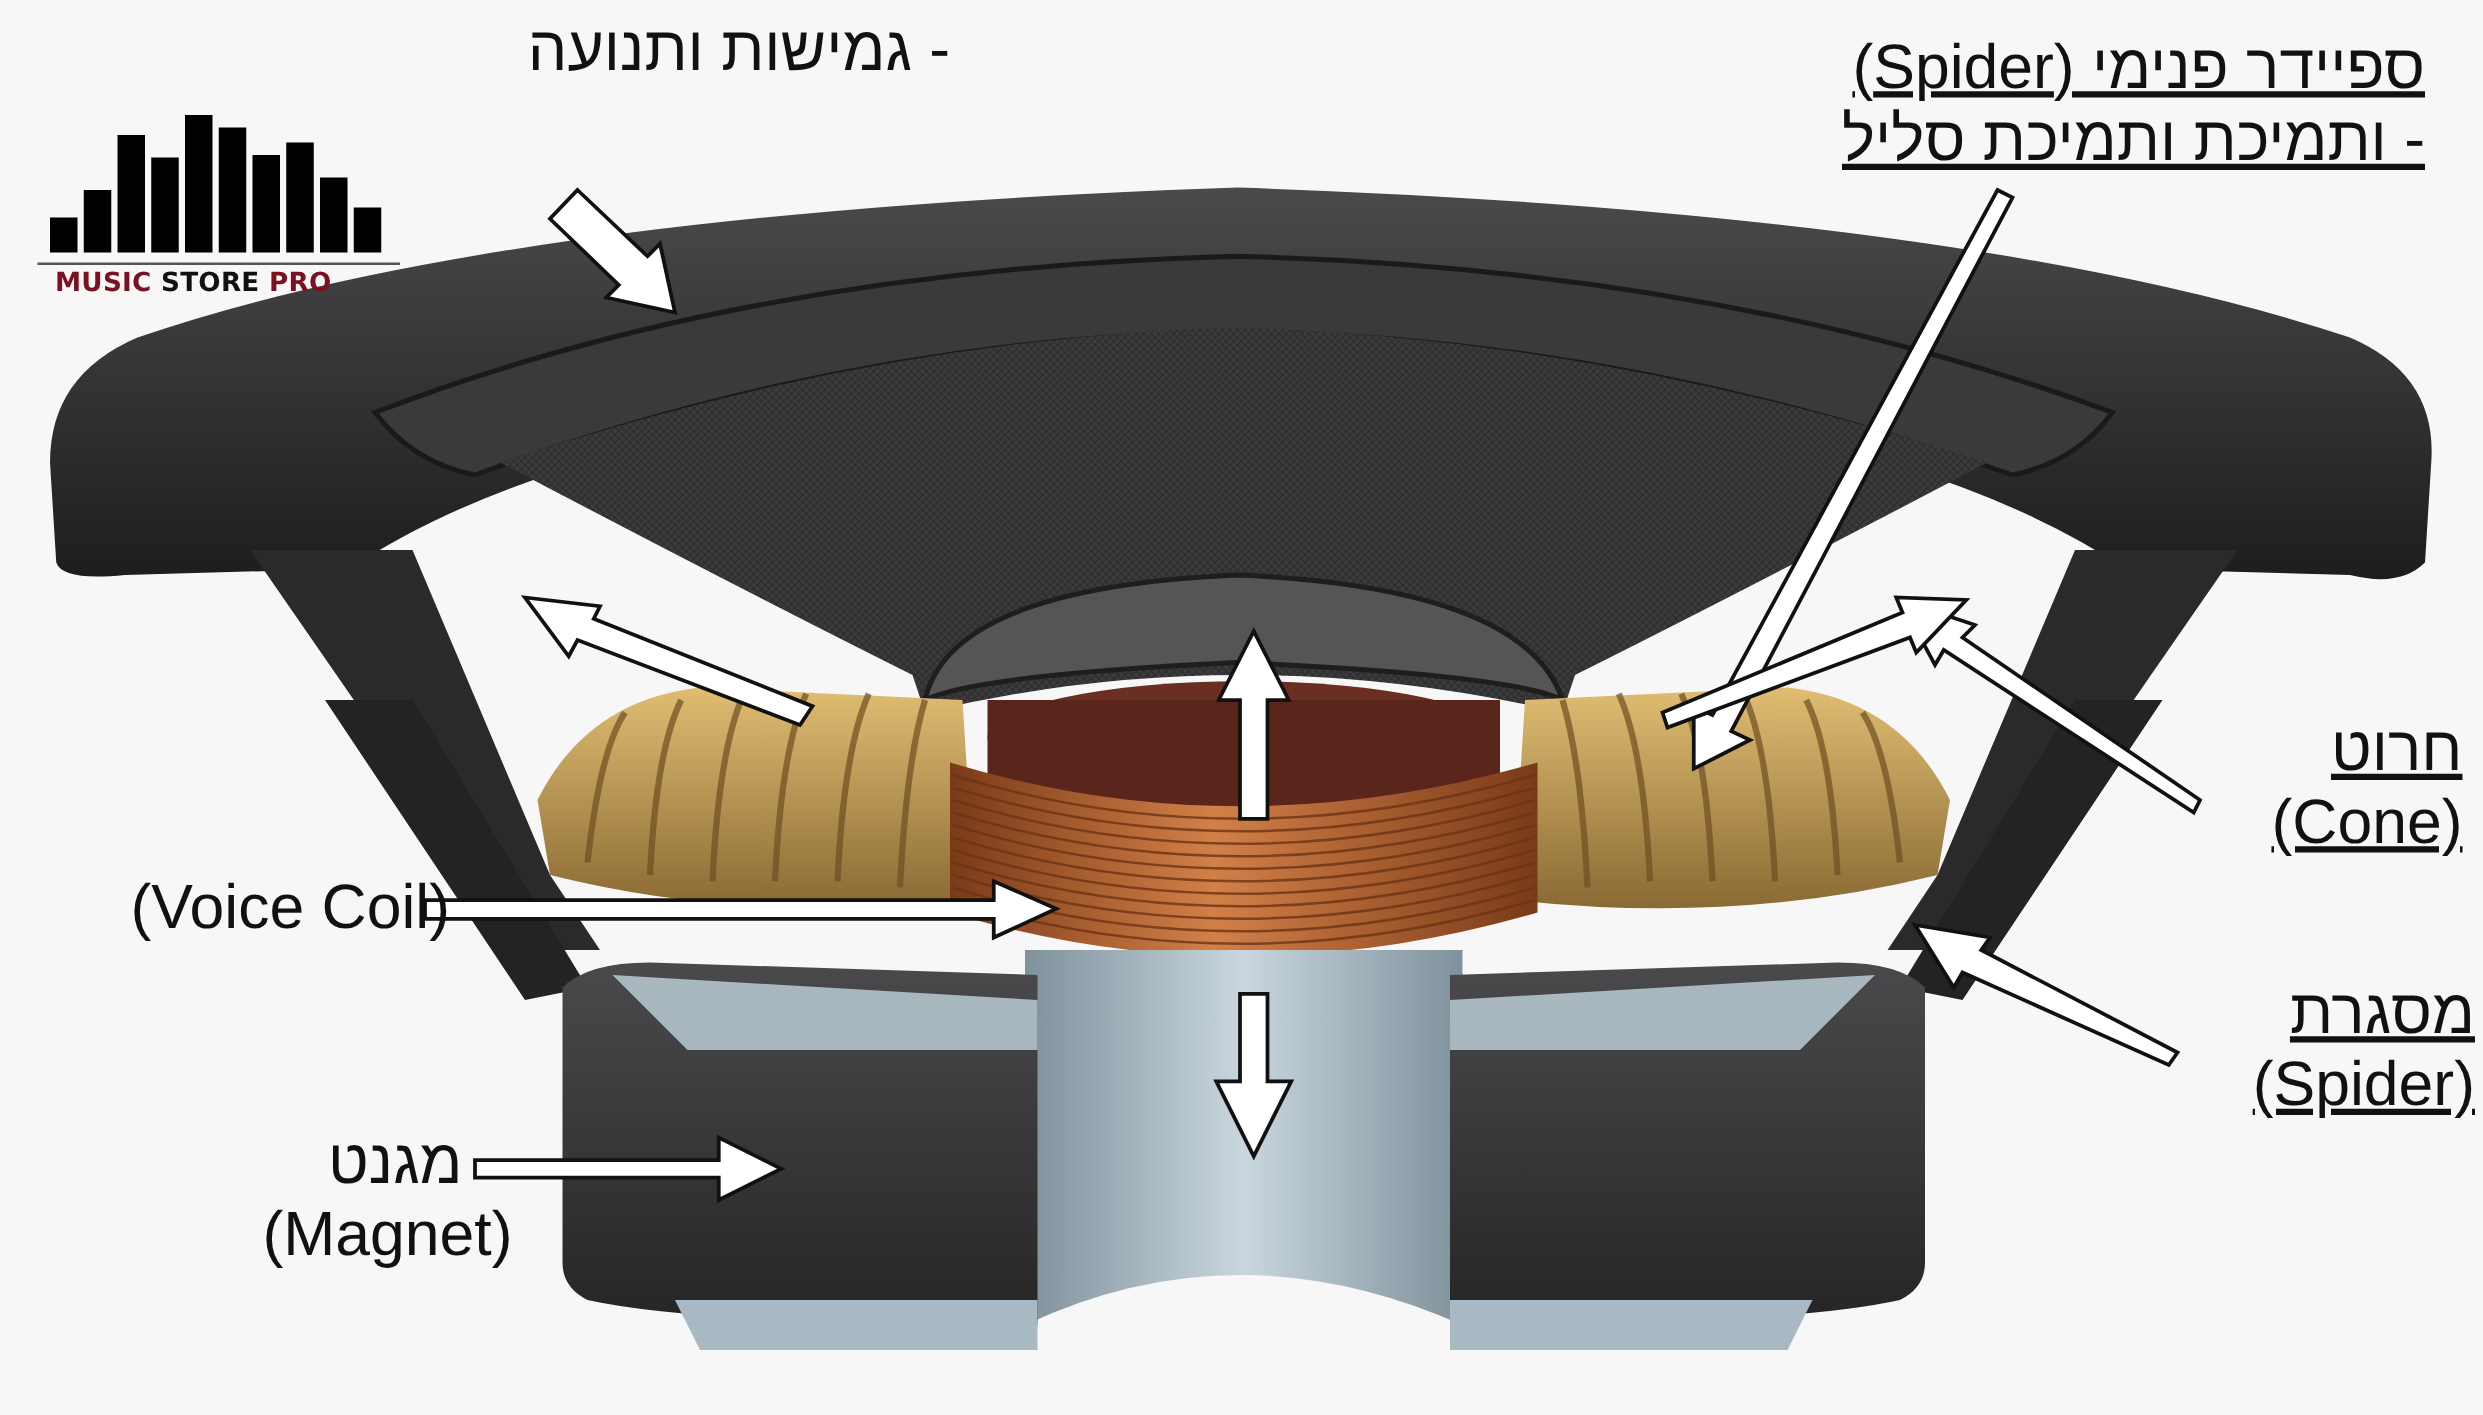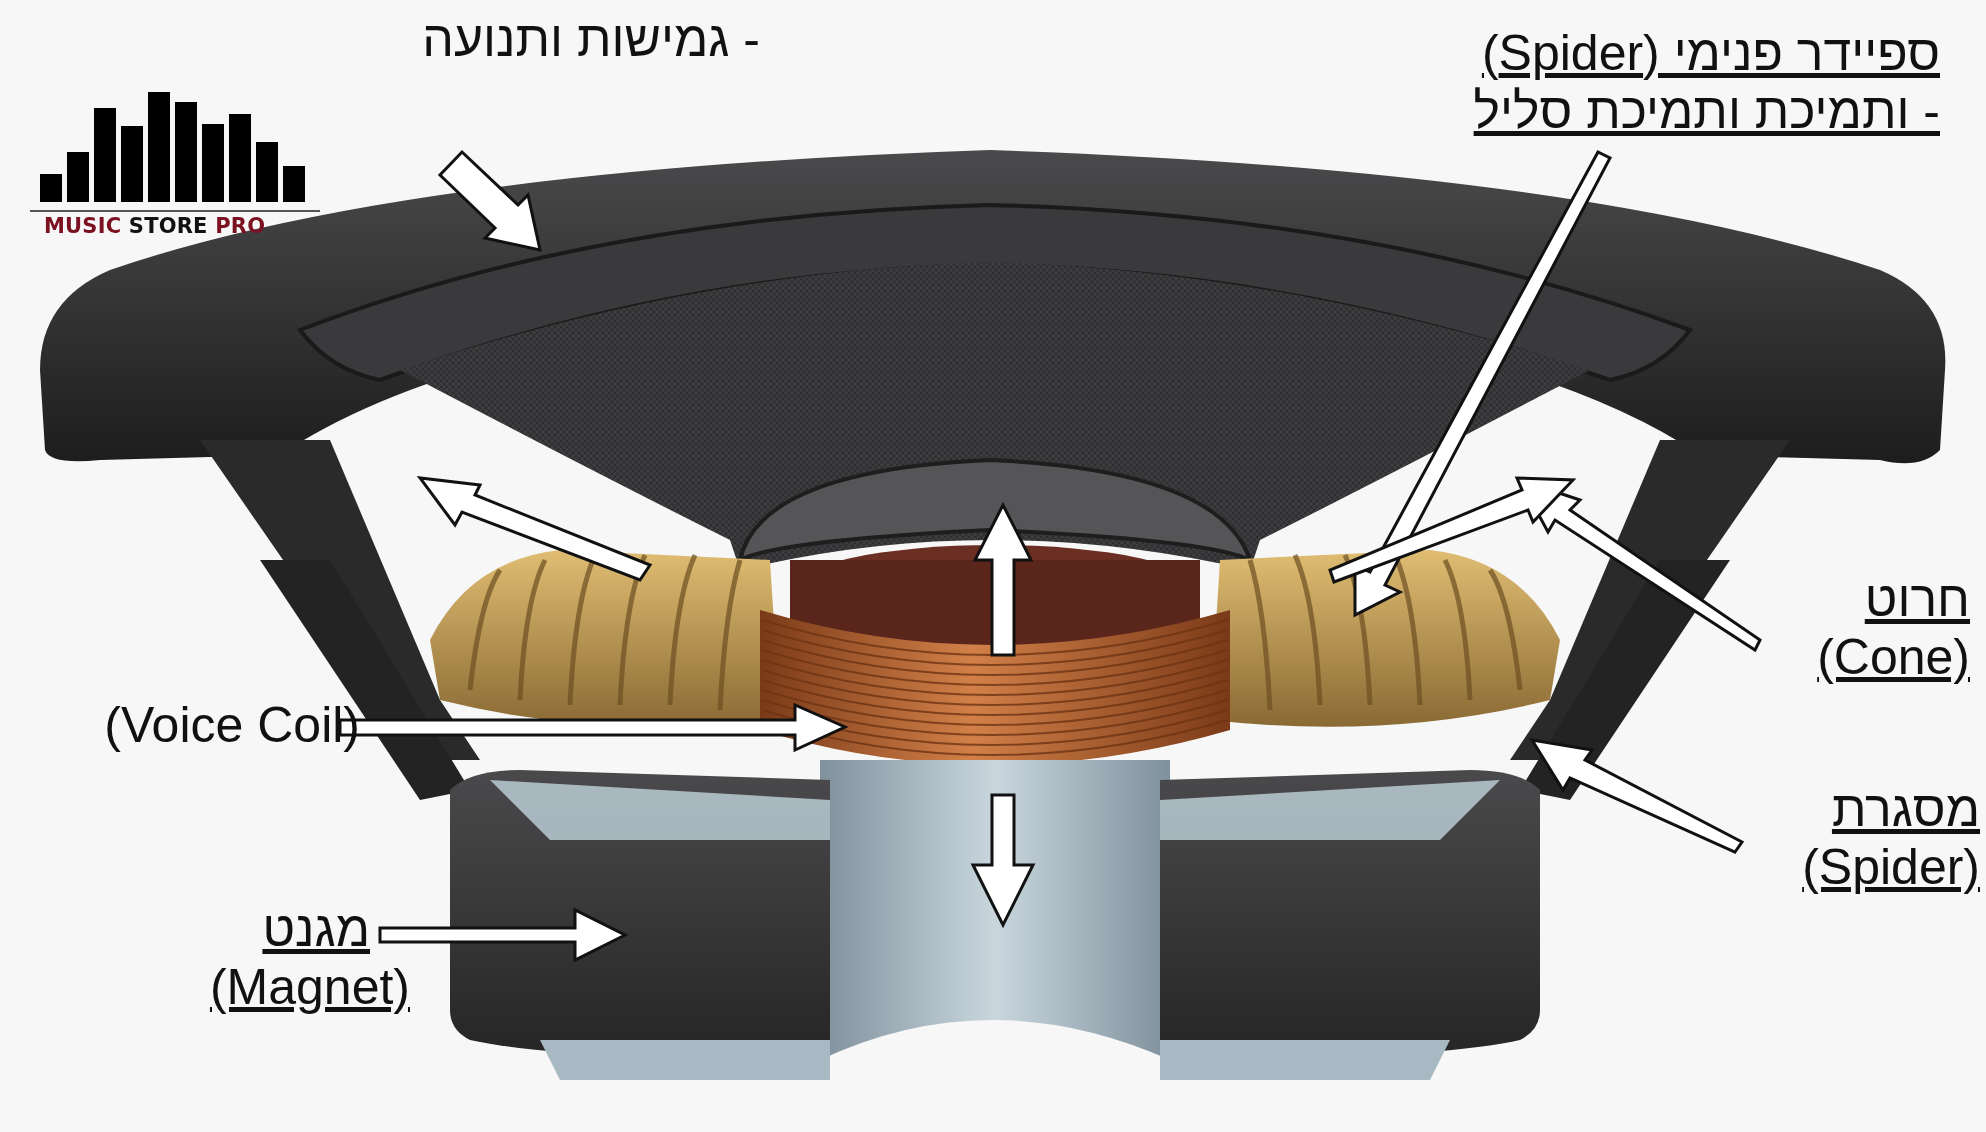--- a/index.html
+++ b/index.html
@@ -184,16 +184,16 @@
 
 <div class="lbl center-align" style="left:1750px; top:780px; width:230px;">
   <span class="he">מסגרת</span>
   <span class="en">(Spider)</span>
 </div>
 
 <div class="lbl right-align" style="left:70px; top:696px; width:290px;">
   <span class="en" style="text-align:right;">(Voice Coil)</span>
 </div>
 
-<div class="lbl right-align" style="left:180px; top:900px; width:230px;text-decoration:underline;">
+<div class="lbl right-align" style="left:180px; top:900px; width:230px;">
   <span class="he" style="padding-right:40px;">מגנט</span>
   <span class="en">(Magnet)</span>
 </div>
 
 </body></html>

